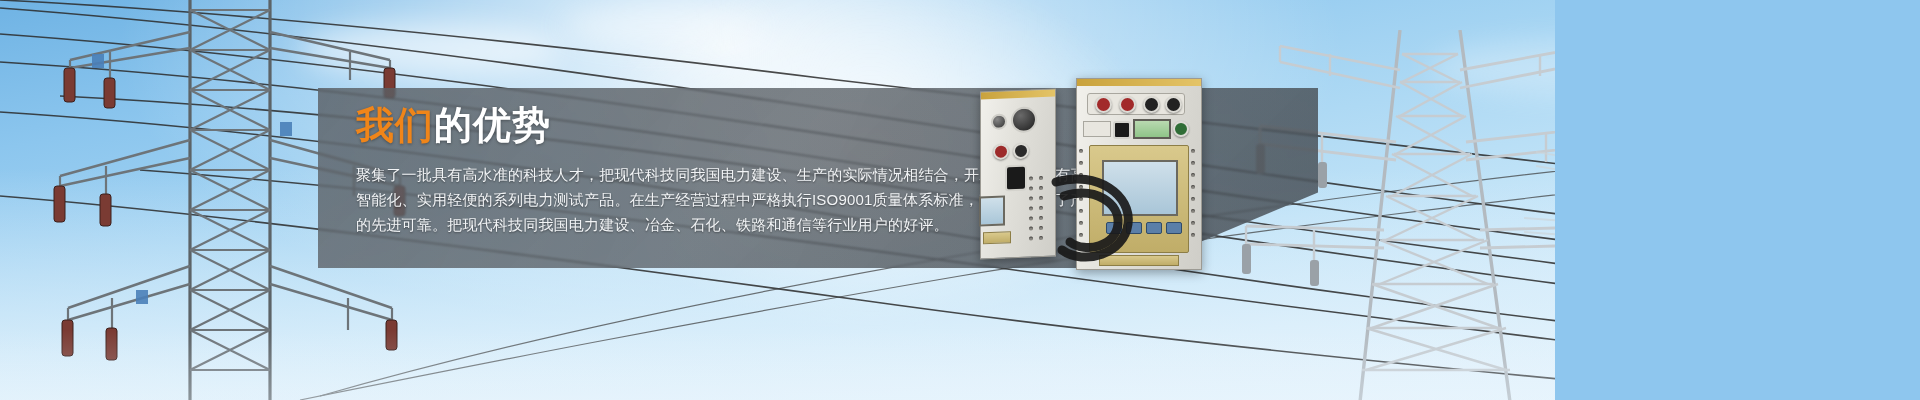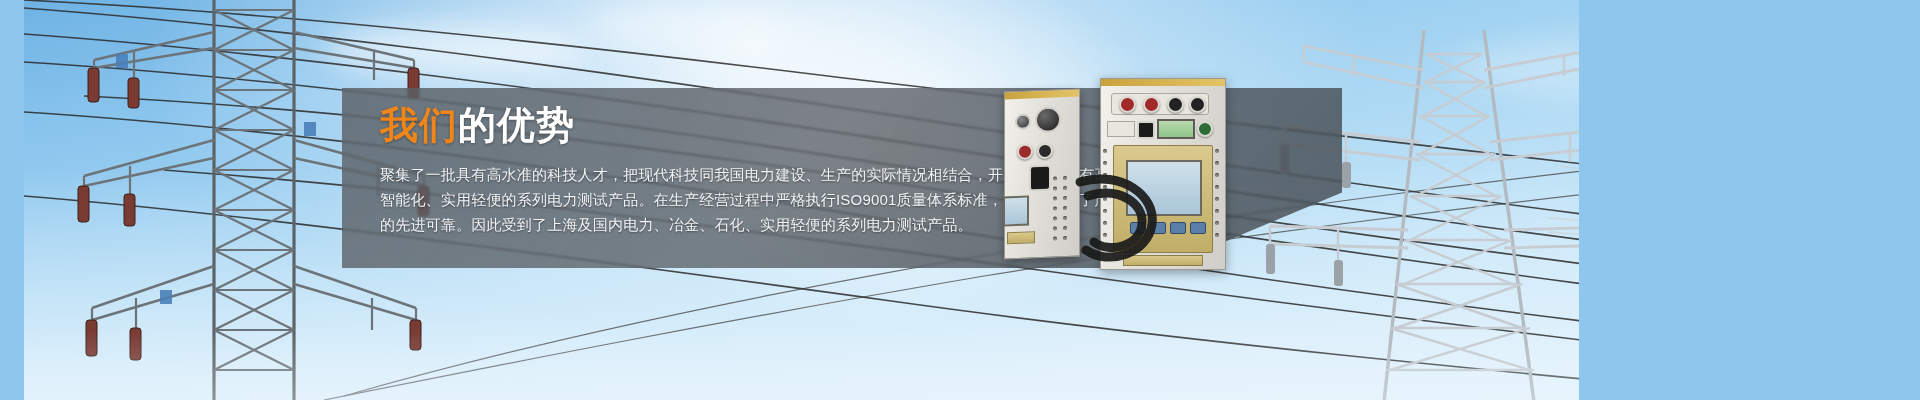--- a/index.html
+++ b/index.html
@@ -1,21 +1,21 @@
 <!DOCTYPE html>
 <html><head>
 <meta charset="utf-8">
 <style>
   html,body{margin:0;padding:0;}
   body{
     width:1920px;height:400px;overflow:hidden;
     font-family:"Liberation Sans","DejaVu Sans",sans-serif;
     background:#8ec6ee;
   }
-  .stage{position:relative;width:1555px;height:400px;overflow:hidden;margin-left:24px;}
+  .stage{position:relative;width:1555px;height:400px;overflow:hidden;}
 
   
   .sky{position:absolute;inset:0;
     background:
       radial-gradient(ellipse 900px 420px at 47% 12%, rgba(255,255,255,.85) 0%, rgba(255,255,255,.35) 38%, rgba(255,255,255,0) 68%),
       linear-gradient(170deg,#6fb3e4 0%, #8cc6ee 22%, #a8d6f3 46%, #bfe2f7 66%, #cfe9f9 82%, #d9eefb 100%);
   }
   .sky-haze{position:absolute;left:0;right:0;bottom:0;height:58%;
     background:linear-gradient(180deg, rgba(255,255,255,0) 0%, rgba(226,242,252,.55) 60%, rgba(235,246,253,.8) 100%);}
   .sun{position:absolute;left:38%;top:-8%;width:560px;height:360px;
@@ -190,21 +190,21 @@
     <div class="panel-sheen"></div>
   </div>
 
   <div class="content">
     <div class="headline">
       <div class="h-cn"><span class="accent">我们</span><span class="plain">的优势</span></div>
     </div>
     <div class="body-text">
       <div class="body-line">聚集了一批具有高水准的科技人才，把现代科技同我国电力建设、生产的实际情况相结合，开发研制了具有高品质、</div>
       <div class="body-line">智能化、实用轻便的系列电力测试产品。在生产经营过程中严格执行ISO9001质量体系标准，有效地保证了产品质量</div>
-      <div class="body-line">的先进可靠。因此受到了上海及国内电力、冶金、石化、实用轻便的系列电力测试产品。</div>
+      <div class="body-line">的先进可靠。把现代科技同我国电力建设、冶金、石化、铁路和通信等行业用户的好评。</div>
     </div>
   </div>
 
   <div class="instruments">
 
     <div class="instr instr-a">
       <div class="topbar"></div>
       <div class="knob" style="left:30px;top:16px;width:22px;height:22px;"></div>
       <div class="knob" style="left:10px;top:22px;width:12px;height:12px;background:radial-gradient(circle at 35% 30%,#888,#333);"></div>
       <div class="jack" style="left:12px;top:52px;width:12px;height:12px;background:#9d2b2b;"></div>

